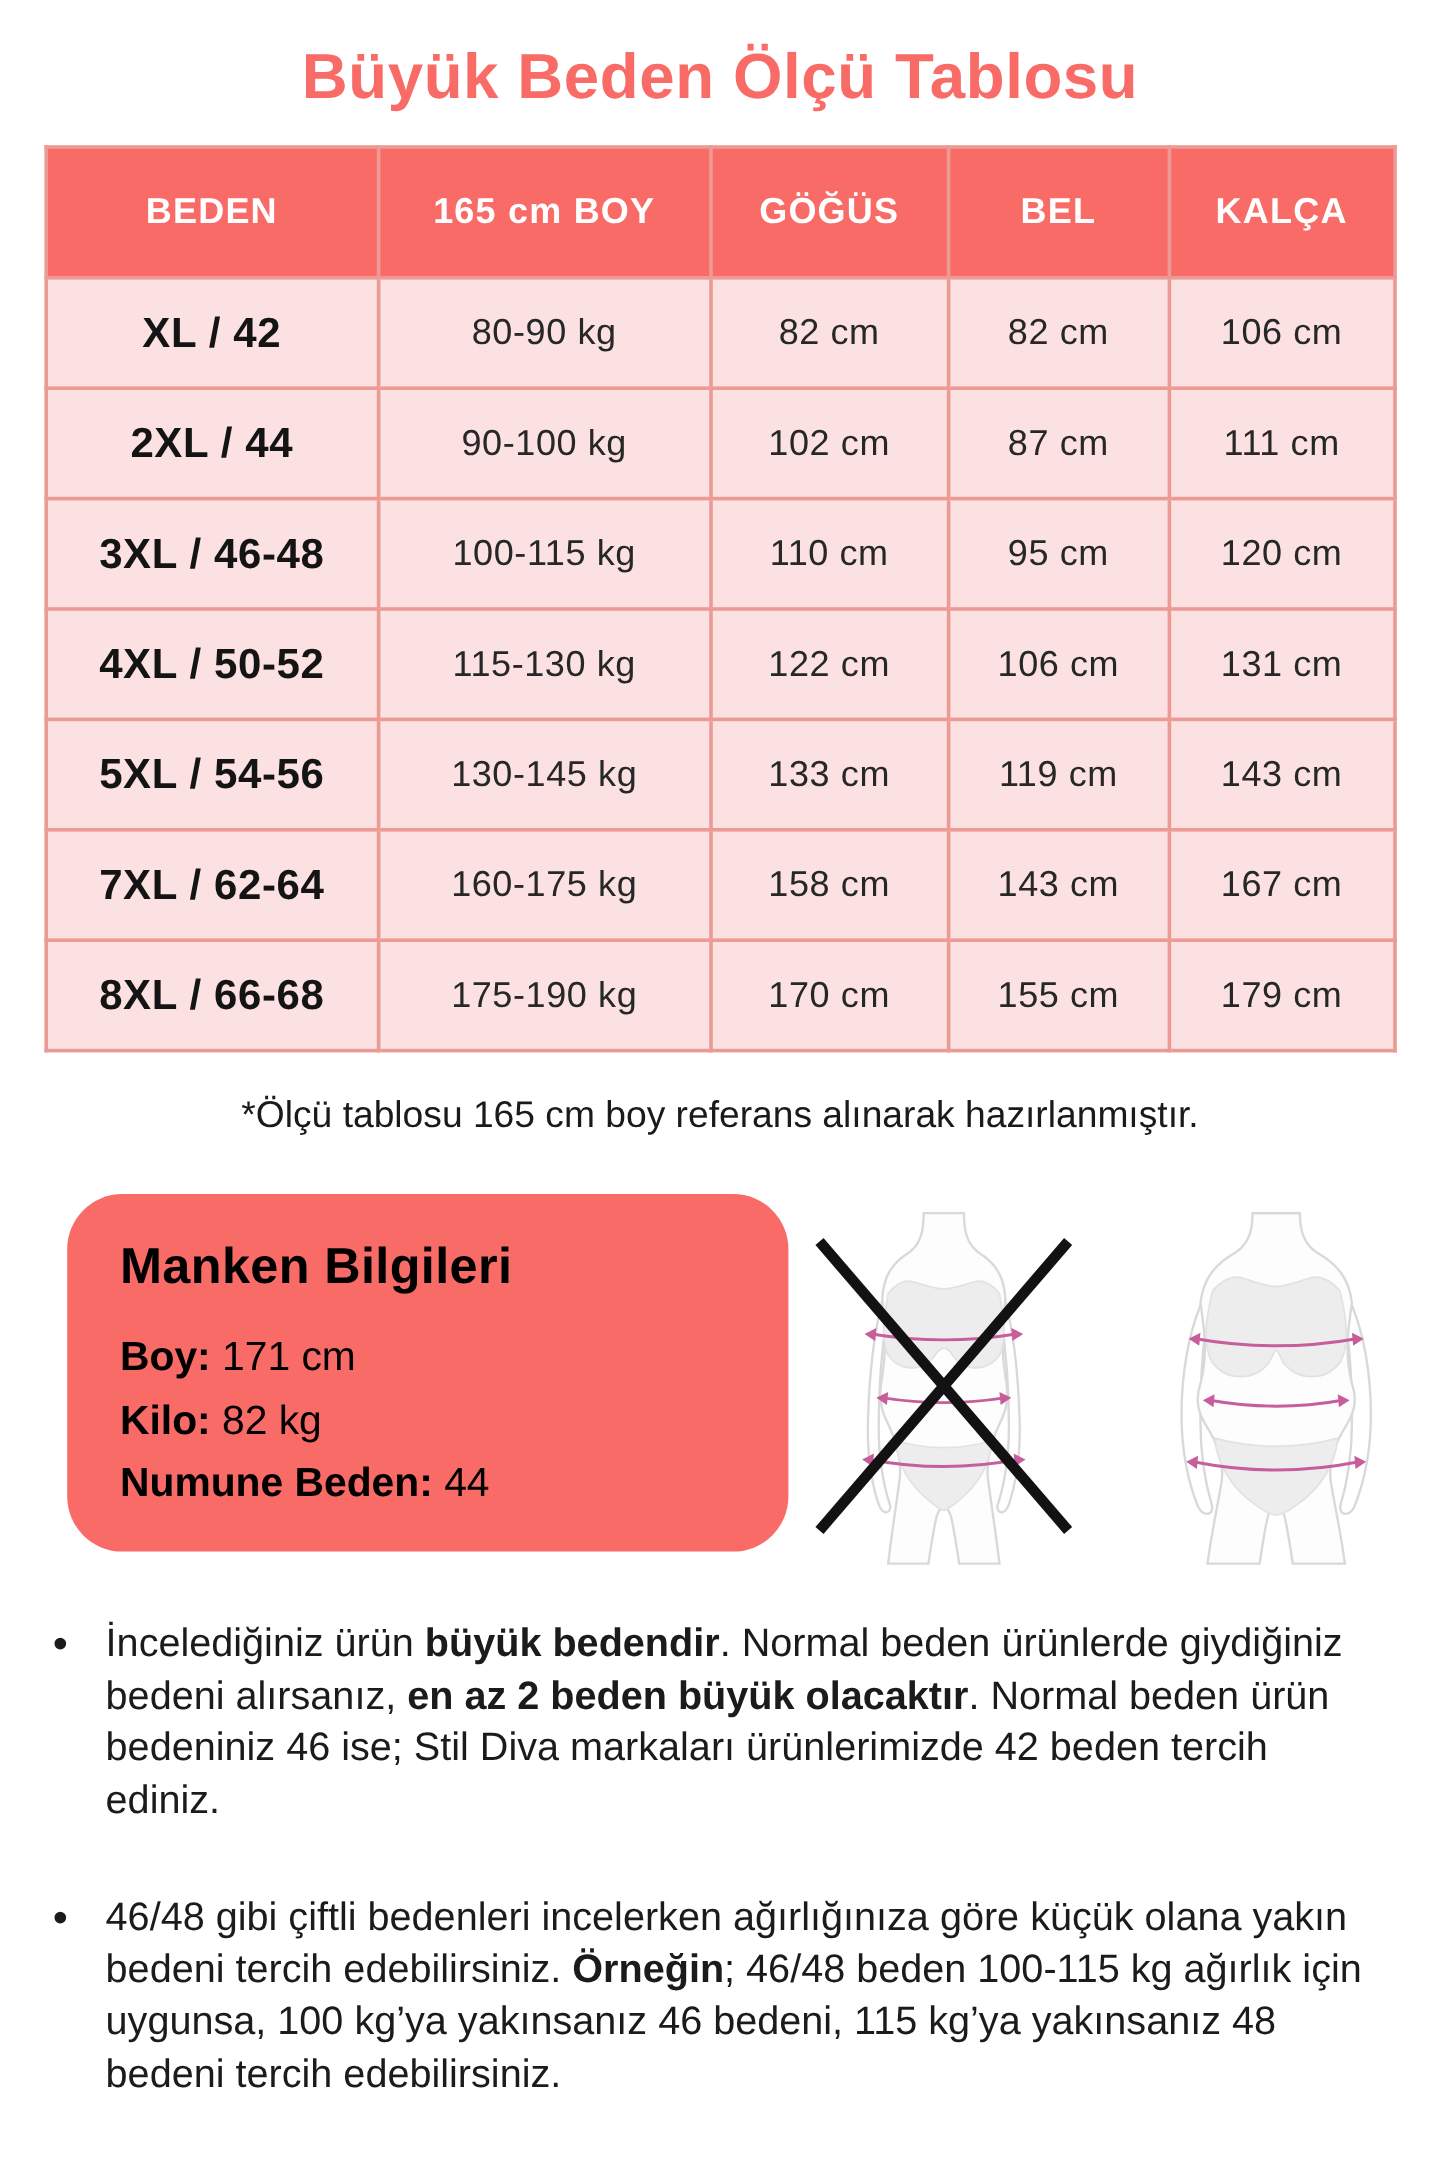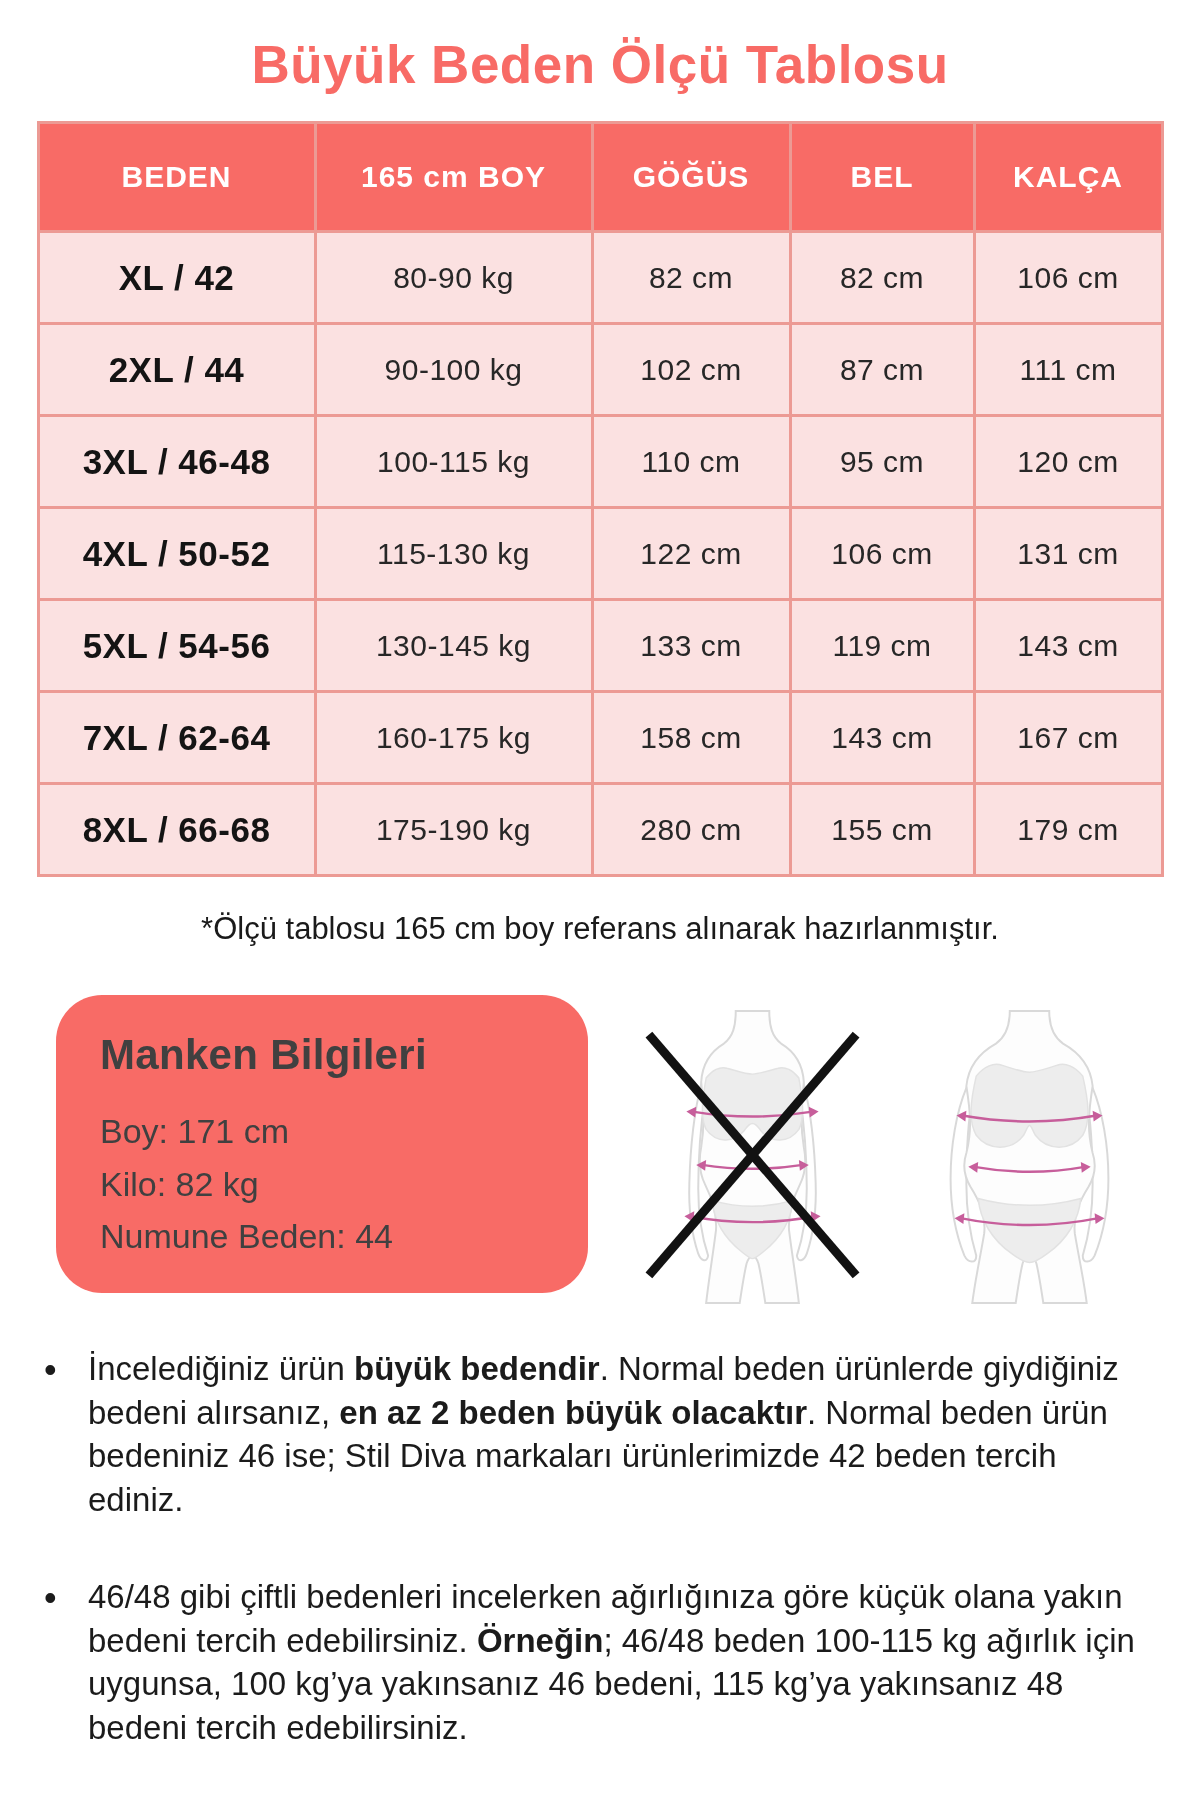--- a/index.html
+++ b/index.html
@@ -69,40 +69,40 @@
 
   
   .info-row{
     display:flex;
     align-items:flex-start;
     margin:48px 14px 0 56px;
     height:302px;
   }
   .model-card{
     box-sizing:border-box;
-    width:532px;
+    width:601px;
     min-height:298px;
     background:var(--coral);
     border-radius:46px;
-    color:#404040;
+    color:#000000;
     padding:36px 44px 30px 44px;
     flex:0 0 auto;
   }
   .model-card h2{
     margin:0 0 26px 0;
     font-size:42px;
     font-weight:bold;
     letter-spacing:.3px;
   }
   .model-field{
     font-size:34px;
     line-height:1.55;
     font-weight:normal;
   }
-  .model-field b{font-weight:normal;text-align:right;}
+  .model-field b{font-weight:bold;text-align:right;}
 
   .figures{
     flex:1 1 auto;
     display:flex;
     justify-content:center;
     align-items:flex-start;
     gap:52px;
     padding-top:14px;
   }
   .figure-wrap{position:relative;flex:0 0 auto;}
@@ -193,21 +193,21 @@
         <tr>
           <th>7XL / 62-64</th>
           <td>160-175 kg</td>
           <td>158 cm</td>
           <td>143 cm</td>
           <td>167 cm</td>
         </tr>
         <tr>
           <th>8XL / 66-68</th>
           <td>175-190 kg</td>
-          <td>280 cm</td>
+          <td>170 cm</td>
           <td>155 cm</td>
           <td>179 cm</td>
         </tr>
       </tbody>
   </table>
 
   <p class="note">*Ölçü tablosu 165 cm boy referans alınarak hazırlanmıştır.</p>
 
   <div class="info-row">
 

